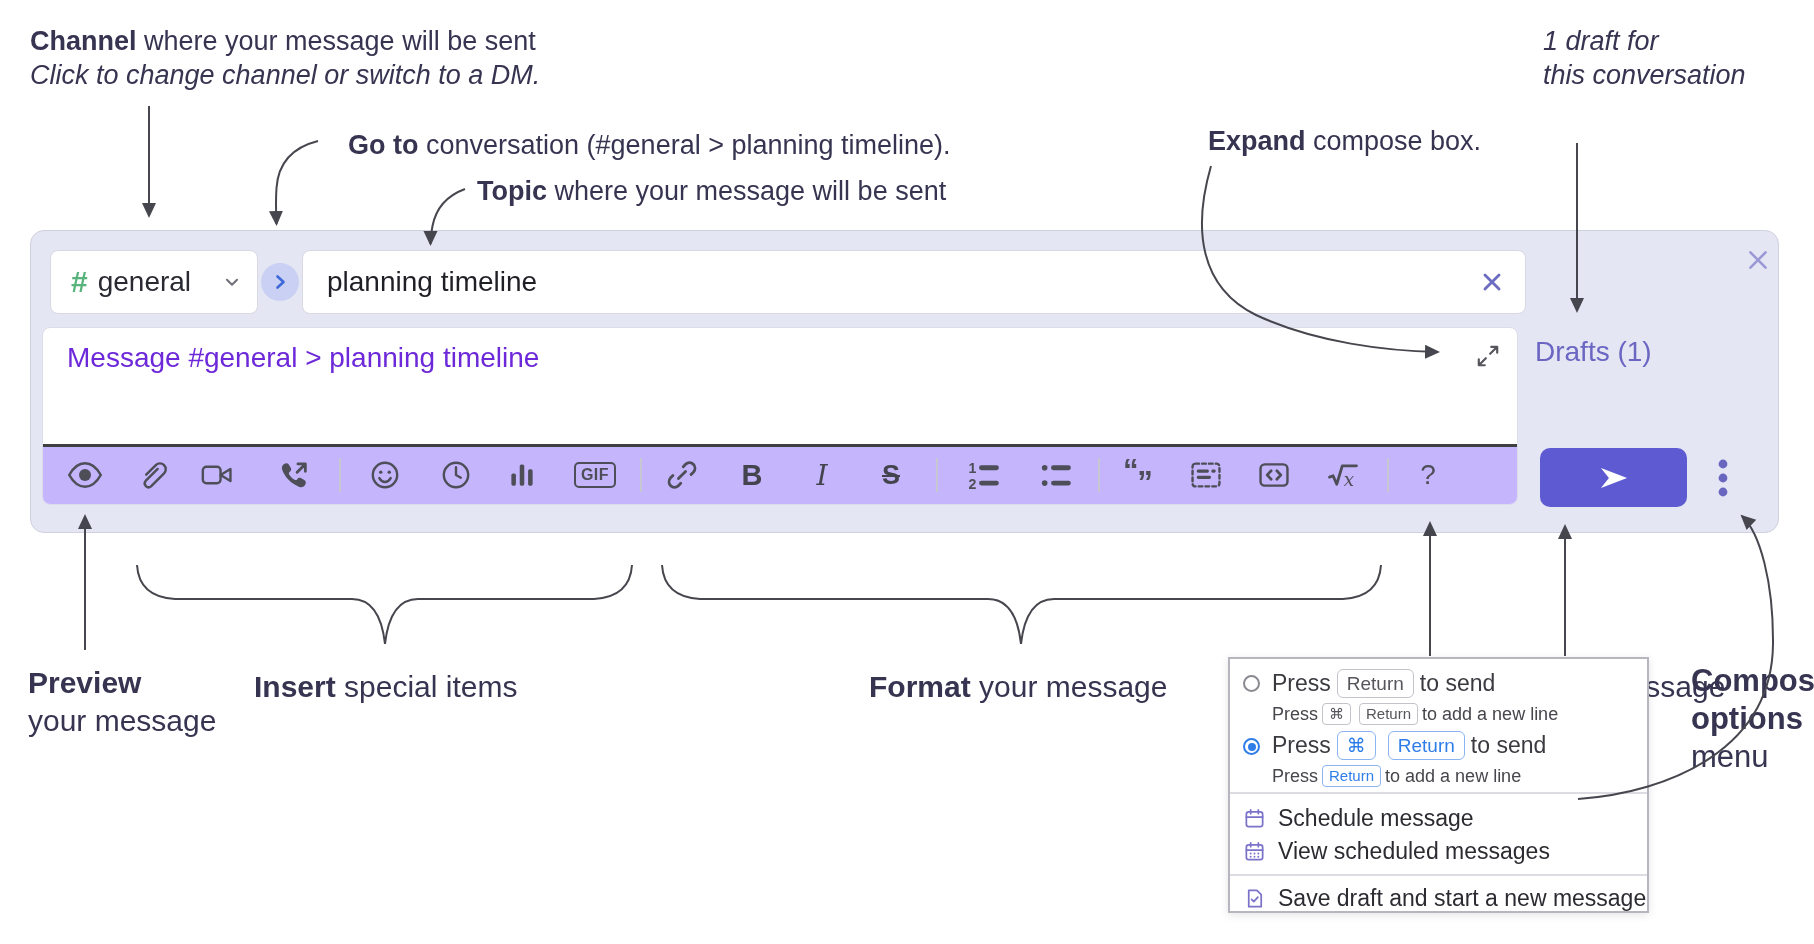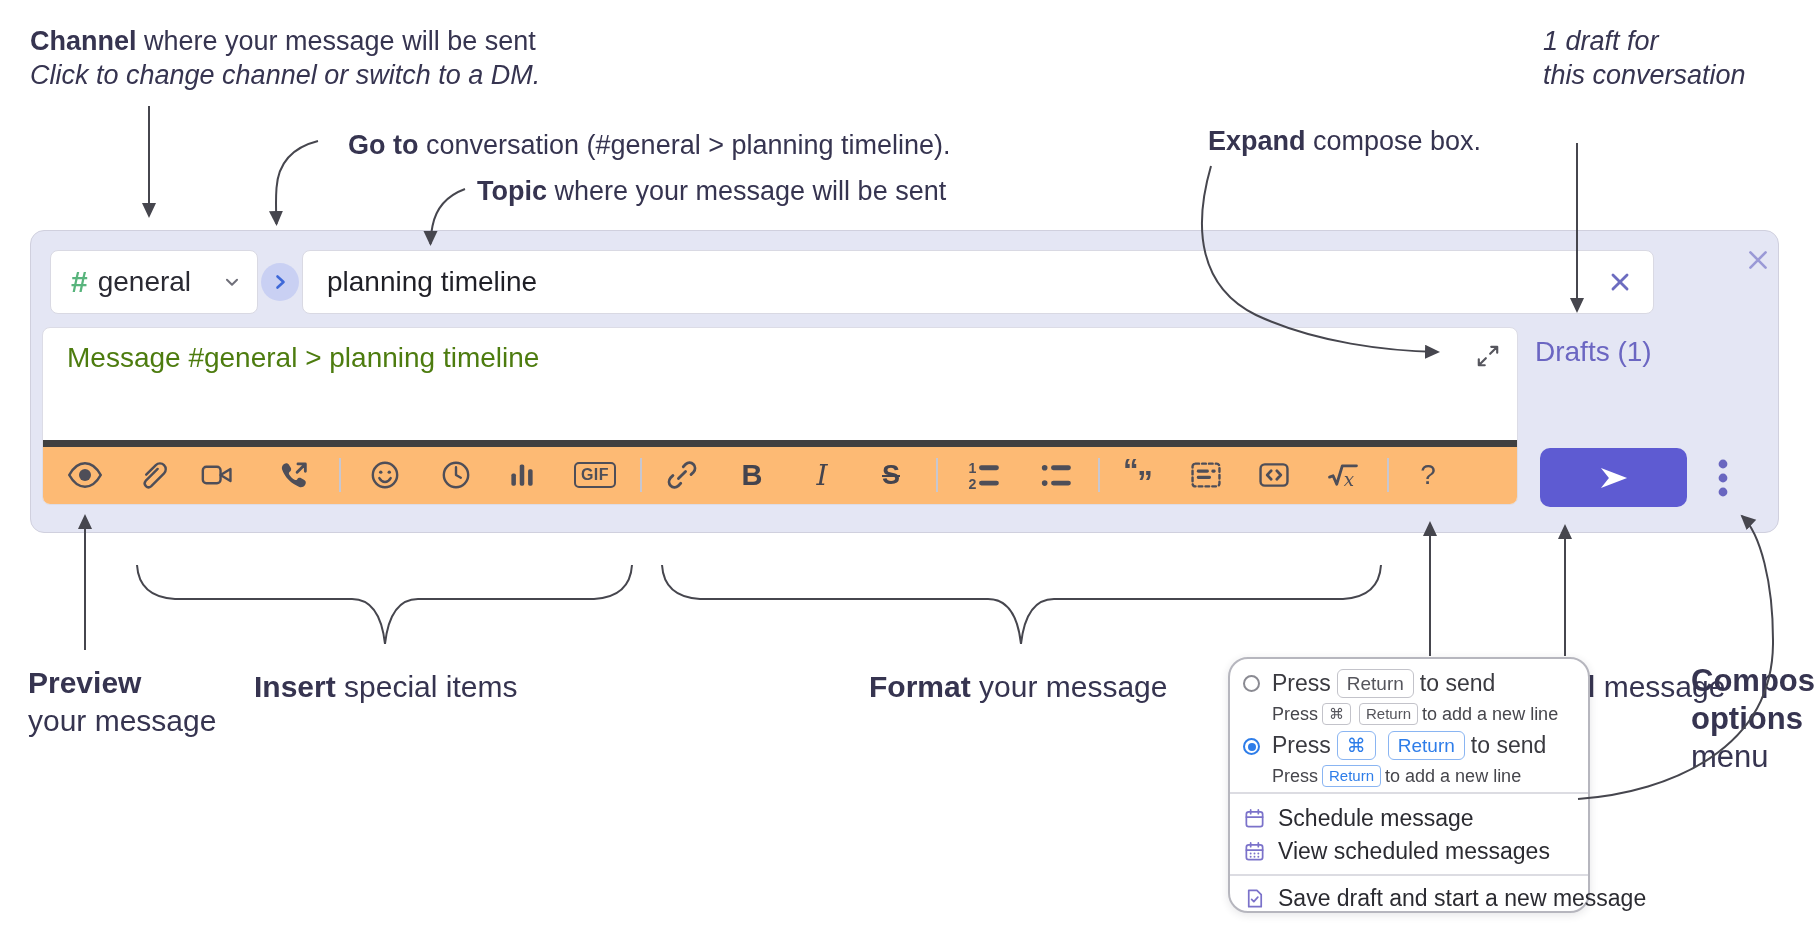--- a/index.html
+++ b/index.html
@@ -17,42 +17,42 @@
   
   #composebox{left:30px;top:230px;width:1749px;height:303px;background:#e4e6f4;
               border:1px solid #d0d0de;border-radius:14px;box-sizing:border-box;
               box-shadow:0 2px 2px rgba(150,150,180,.three);}
   .whitebox{background:#fff;border:1px solid #d9d9e3;border-radius:8px;box-sizing:border-box;}
   #channel-select{left:50px;top:250px;width:208px;height:64px;display:flex;align-items:center;padding:0 14px 0 20px;cursor:pointer;}
   #channel-hash{color:#58b47c;font-size:30px;font-weight:700;margin-right:10px;}
   #channel-name{font-size:28px;color:#2a2a33;flex:1;}
   #goto-btn{left:261px;top:263px;width:38px;height:38px;border-radius:50%;background:#c9d0f3;
             display:flex;align-items:center;justify-content:center;cursor:pointer;}
-  #topic-input{left:302px;top:250px;width:1352px;height:64px;display:flex;align-items:center;padding:0 20px 0 24px;}
+  #topic-input{left:302px;top:250px;width:1224px;height:64px;display:flex;align-items:center;padding:0 20px 0 24px;}
   #topic-text{font-size:28px;color:#1f1f26;flex:1;}
   #msgblock{left:42px;top:327px;width:1476px;height:178px;background:#fff;border:1px solid #dcdce6;
             border-radius:8px;box-sizing:border-box;overflow:hidden;}
-  #placeholder{left:24px;top:14px;font-size:28px;color:#4d7c0f;}
-  #toolbar{position:absolute;left:0;right:0;bottom:0;height:57px;background:#fdba74;border-top:7px solid #404040;margin-top:25px;}
+  #placeholder{left:24px;top:14px;font-size:28px;color:#6d28d9;}
+  #toolbar{position:absolute;left:0;right:0;bottom:0;height:57px;background:#c4b5fd;border-top:3px solid #404040;margin-top:25px;}
   .tbtn{position:absolute;top:10px;width:36px;height:36px;display:flex;align-items:center;justify-content:center;cursor:pointer;}
   .tdiv{position:absolute;top:11px;width:2px;height:34px;background:#c7c7d1;}
   .ic{stroke:#4e4e58;fill:none;stroke-width:1.7;stroke-linecap:round;stroke-linejoin:round;}
   .fillg{fill:#4e4e58;stroke:none;}
   .glyphB{font-size:29px;font-weight:700;color:#44444e;}
   .glyphI{font-family:"DejaVu Serif","Liberation Serif",serif;font-style:italic;font-size:28px;color:#44444e;}
   .glyphS{font-size:27px;font-weight:600;color:#44444e;text-decoration:line-through;}
   .glyphQ{font-size:28px;font-weight:500;color:#4e4e58;}
   .gifbox{border:2.2px solid #4e4e58;border-radius:5px;padding:0px 5px;font-size:16px;font-weight:700;color:#4e4e58;letter-spacing:.5px;line-height:22px;}
   #drafts-link{left:1535px;top:336px;font-size:28px;color:#6b66c2;cursor:pointer;}
   #send-btn{left:1540px;top:448px;width:147px;height:59px;background:#5e5bd2;border-radius:10px;
             display:flex;align-items:center;justify-content:center;cursor:pointer;}
   #dots-btn{left:1709px;top:452px;width:28px;height:52px;display:flex;align-items:center;justify-content:center;cursor:pointer;}
   
-  #popup{left:1228px;top:657px;width:362px;height:256px;background:#fff;border:2px solid #b6b6be;
-         border-radius:20px;box-sizing:border-box;box-shadow:0 2px 8px rgba(40,40,60,.12);z-index:4;text-align:center;}
+  #popup{left:1228px;top:657px;width:421px;height:256px;background:#fff;border:2px solid #b6b6be;
+         border-radius:0;box-sizing:border-box;box-shadow:0 2px 8px rgba(40,40,60,.12);z-index:4;text-align:center;}
   .mline{position:absolute;left:42px;font-size:23px;color:#3a3a40;white-space:nowrap;display:flex;align-items:center;}
   .msub{position:absolute;left:42px;font-size:18px;color:#46464c;white-space:nowrap;display:flex;align-items:center;}
   .kbd{display:inline-block;border:1.5px solid #c3c3ca;border-radius:6px;padding:0 9px;line-height:27px;
        font-size:19px;color:#55555c;background:#fff;margin:0 6px;}
   .kbd.sm{font-size:15px;line-height:20px;padding:0 6px;border-radius:4px;margin:0 4px;}
   .kbd.blue{border-color:#8ab5f2;color:#2e7de9;}
   .radio{position:absolute;left:13px;width:17px;height:17px;border:2px solid #8a8a92;border-radius:50%;box-sizing:border-box;cursor:pointer;}
   .radio.sel{border-color:#2e7de9;}
   .radio.sel::after{content:"";position:absolute;left:2.5px;top:2.5px;width:8px;height:8px;border-radius:50%;background:#2e7de9;}
   .mdivider{position:absolute;left:0;width:100%;height:2px;background:#dcdce2;}

